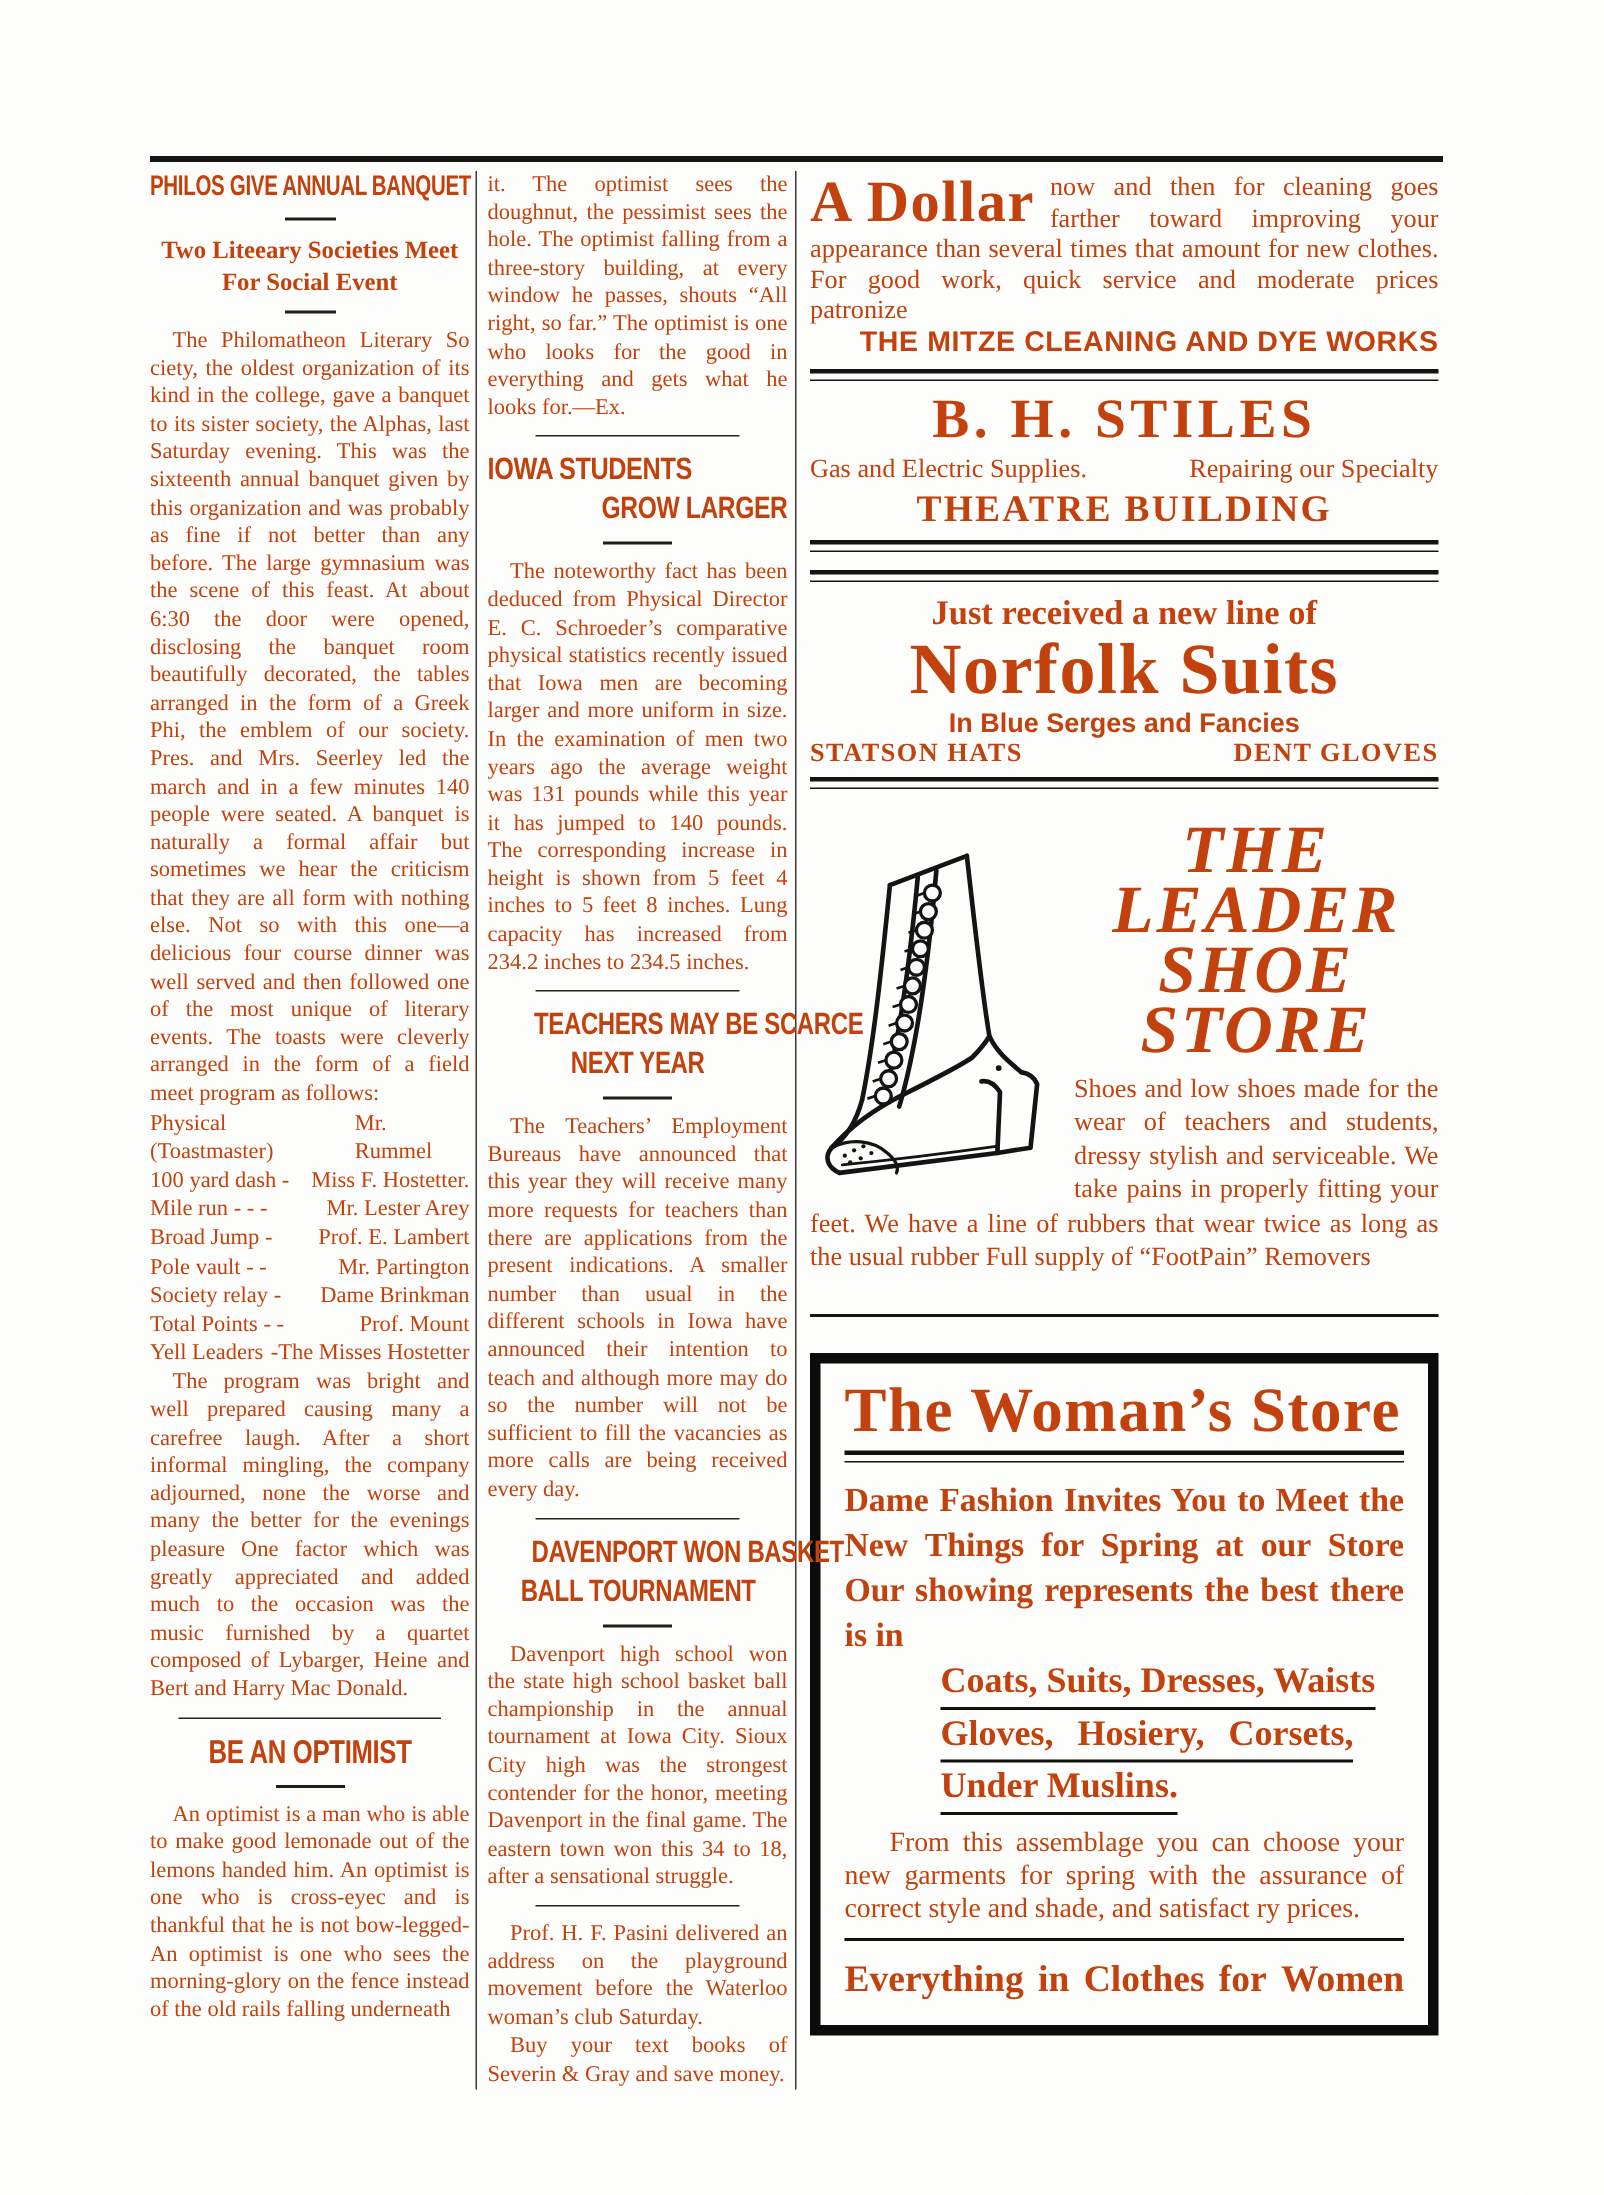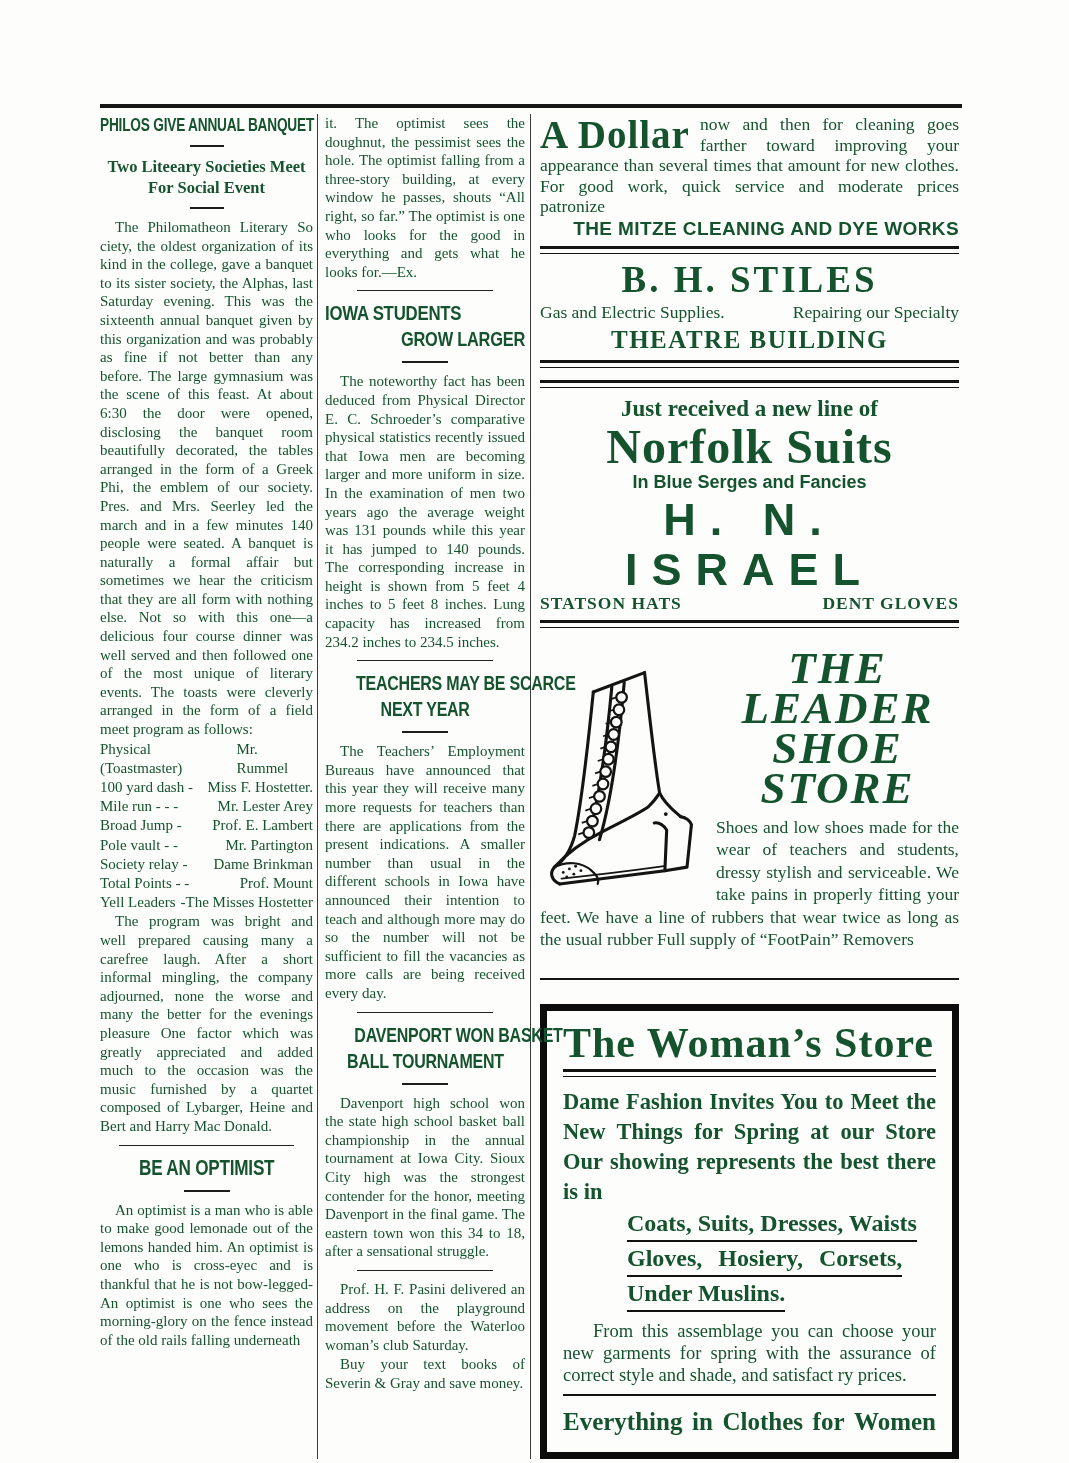--- a/index.html
+++ b/index.html
@@ -1,16 +1,16 @@
 <!DOCTYPE html>
 <html><head>
 <meta charset="utf-8">
 <style>
   html,body{margin:0;padding:0;background:#fff;}
-  .page{position:relative;width:1069px;height:1463px;background:#fdfdfb;color:#14532d;
+  .page{position:relative;width:1069px;height:1463px;background:#fdfdfb;color:#c2410c;
         font-family:"Liberation Serif",serif;overflow:hidden;}
   .content{position:absolute;left:100px;top:104px;width:862px;}
   .top-rule{height:3px;background:#161616;border-bottom:1px solid #161616;margin-bottom:6px;}
   .cols{display:flex;align-items:stretch;}
   .vr{width:1px;background:#3a3a3a;}
   .col-left{width:217px;padding-right:4px;box-sizing:border-box;}
   .col-mid{width:212px;padding:0 5px 0 7px;box-sizing:border-box;}
   .col-right{width:428px;padding-left:9px;box-sizing:border-box;}
 
   
@@ -169,21 +169,20 @@
           <div class="building">THEATRE BUILDING</div>
         </div>
 
         <div class="drule"></div>
         <div class="drule" style="margin-top:12px"></div>
 
         <div class="ad-israel">
           <div class="l1">Just received a new line of</div>
           <div class="norfolk">Norfolk Suits</div>
           <div class="serges">In Blue Serges and Fancies</div>
-          <div class="israel">H. N. ISRAEL</div>
           <div class="rowsp hatrow">
             <span>STATSON HATS</span>
             <span>DENT GLOVES</span>
           </div>
         </div>
 
         <div class="drule"></div>
 
         <div class="ad-leader">
           <svg class="shoe" viewBox="0 0 190 260">

